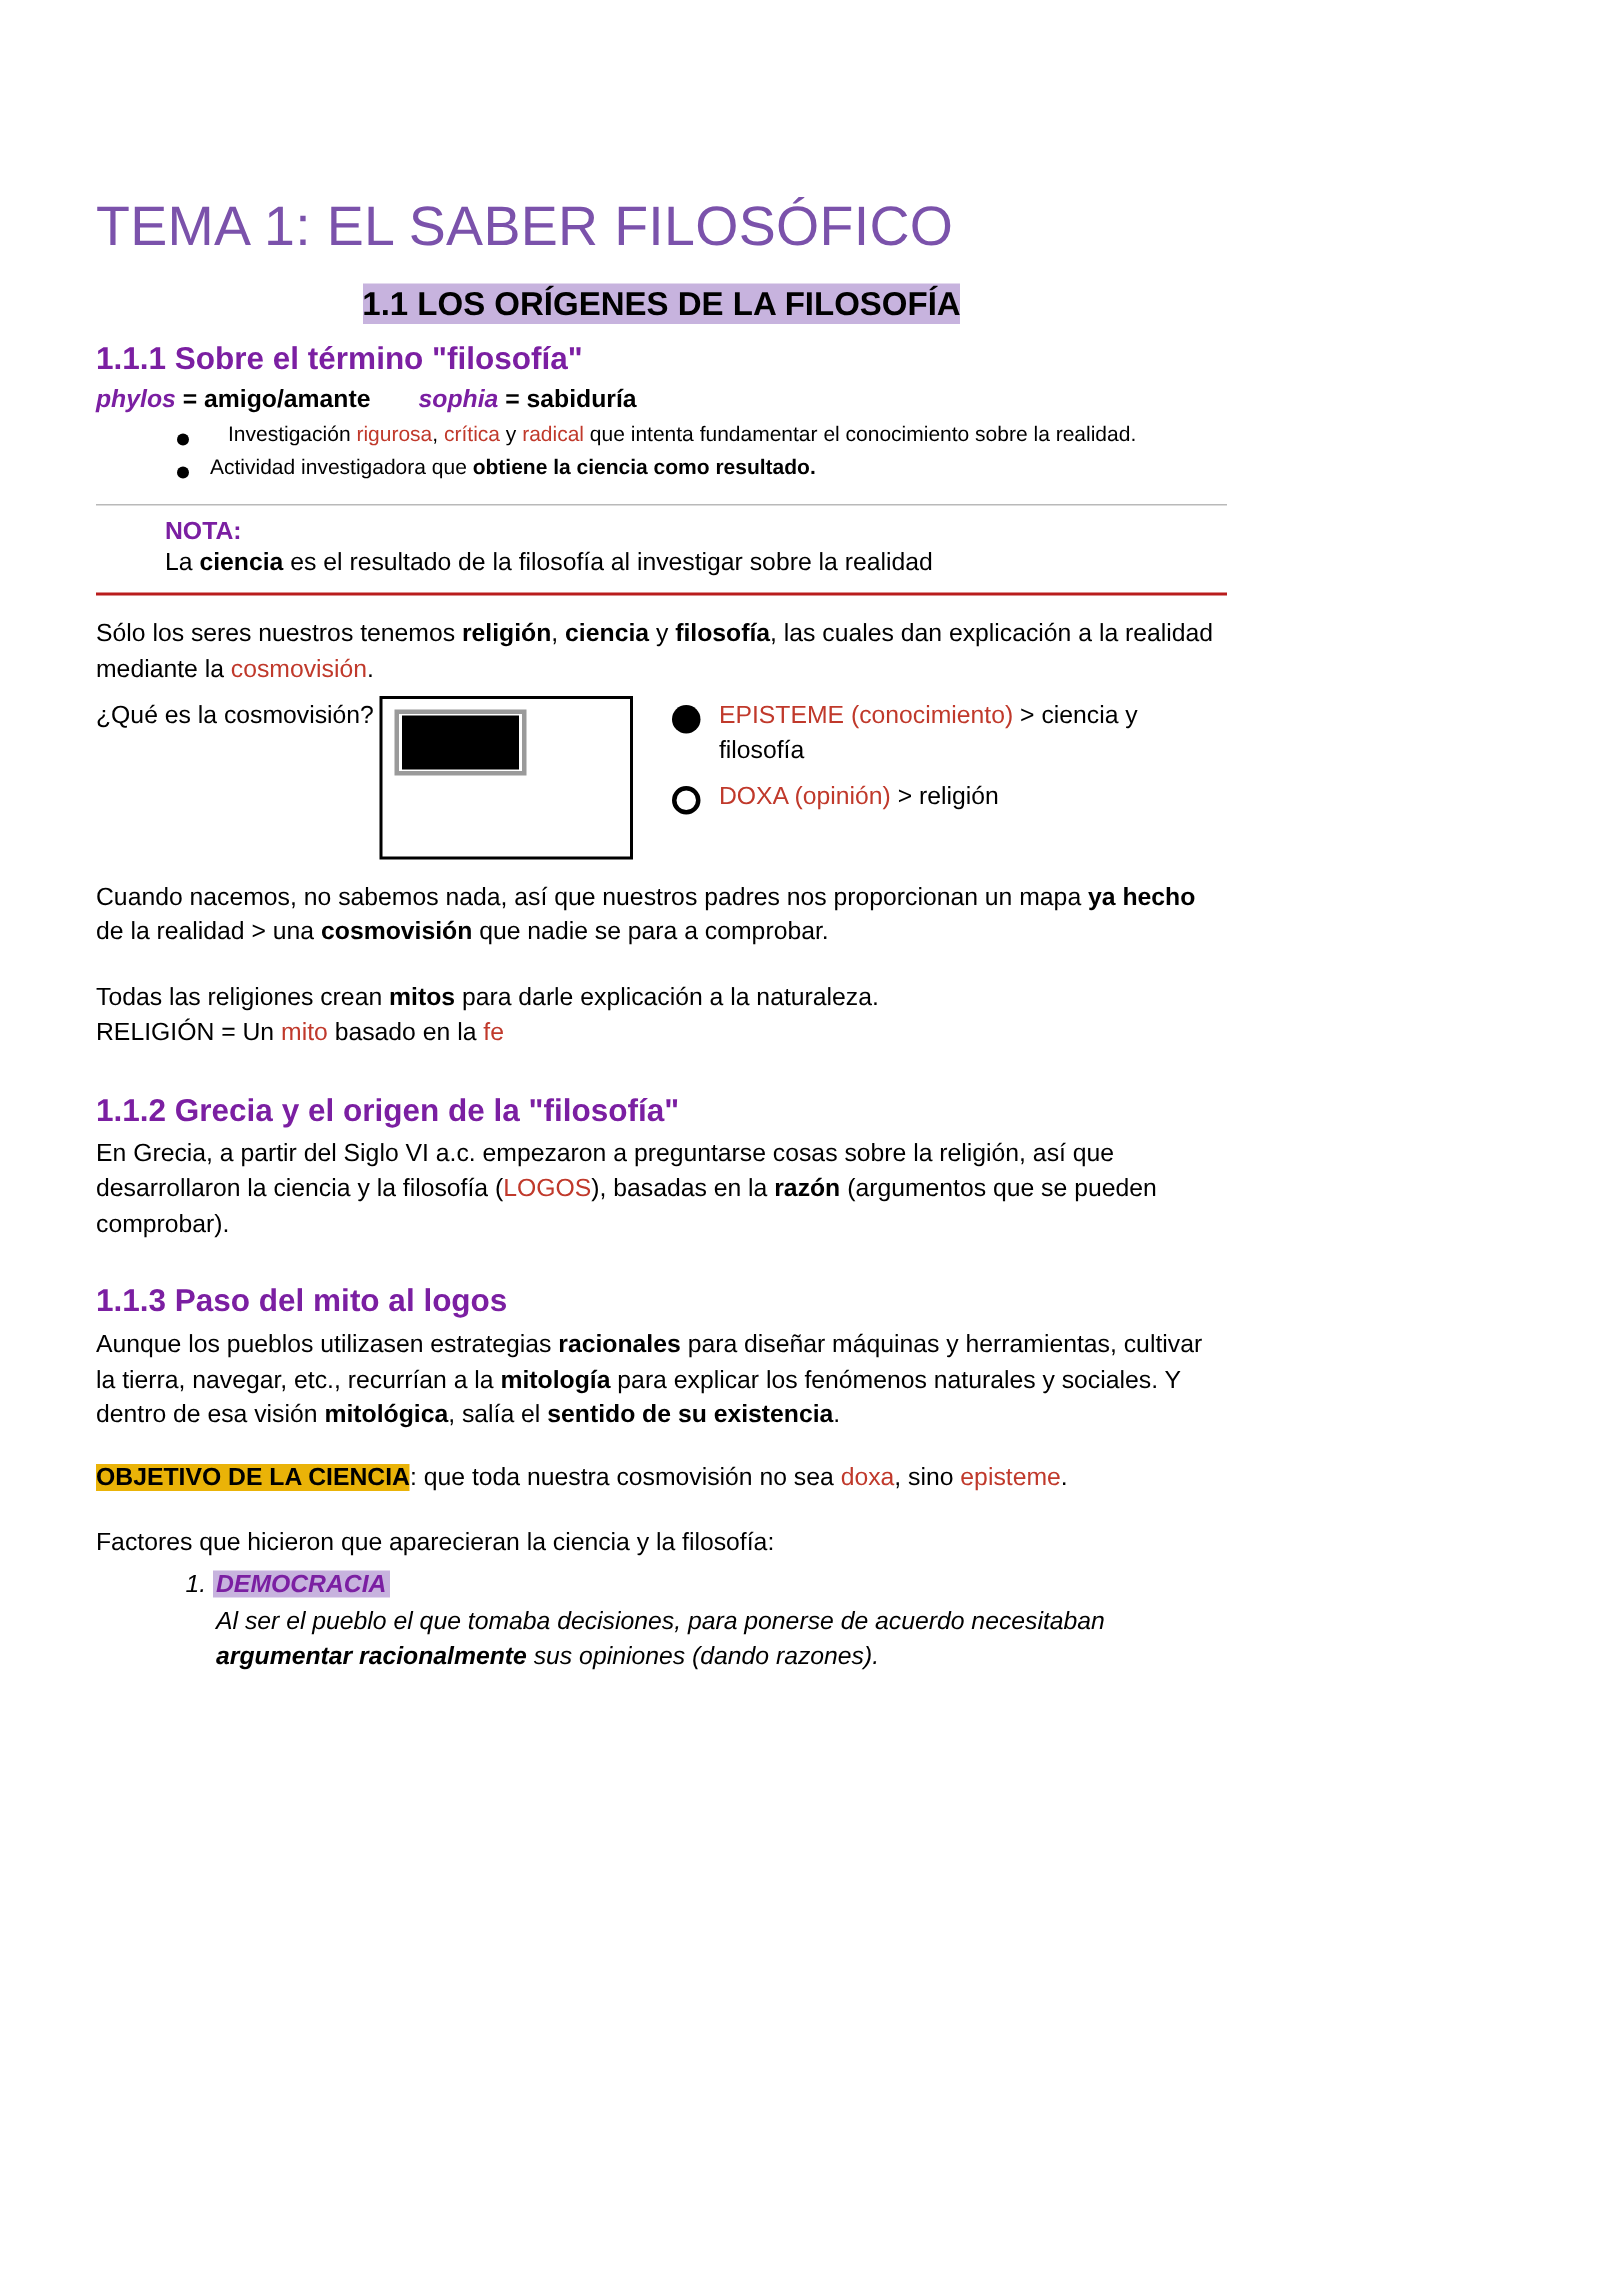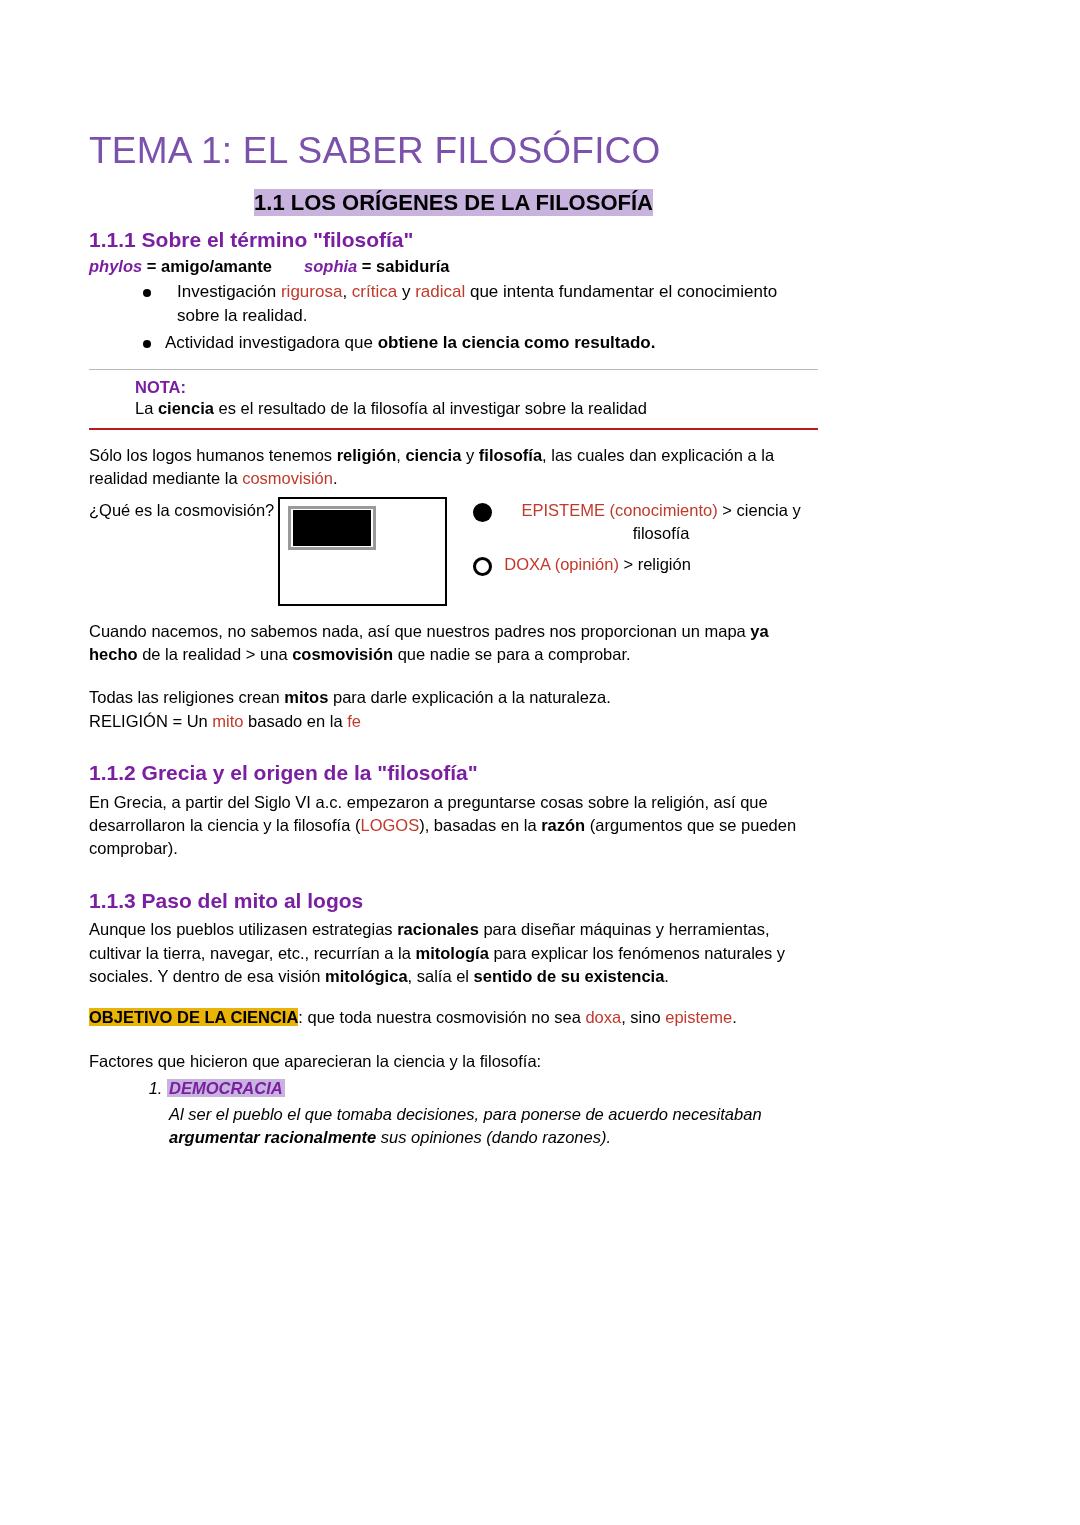--- a/index.html
+++ b/index.html
@@ -12,21 +12,21 @@
     min-height: 1525px;
     font-family: "Liberation Sans", sans-serif;
     color: #000000;
     -webkit-font-smoothing: antialiased;
   }
   .page {
     position: relative;
     width: 916px;
     min-height: 1525px;
     box-sizing: border-box;
-    padding: 130px 98px 60px 89px;
+    padding: 130px 98px 60px 64px;
   }
   h1.doc-title {
     font-size: 37px;
     font-weight: 400;
     color: #7b52ab;
     margin: 0 0 8px 0;
     letter-spacing: 0.2px;
     line-height: 1.15;
   }
   h2.sec-head {
@@ -62,21 +62,21 @@
     font-weight: bold;
   }
   .bold { font-weight: bold; }
   .red { color: #c0392b; }
   ul.bullets {
     margin: 2px 0 10px 0;
     padding-left: 54px;
     list-style: none;
   }
   ul.bullets li {
-    font-size: 17px;
+    font-size: 14px;
     line-height: 1.42;
     position: relative;
     margin-bottom: 2px;
     padding-left: 22px;
   }
   ul.bullets li:before {
     content: "";
     position: absolute;
     left: 0;
     top: 9px;
@@ -96,21 +96,20 @@
     color: #7b1fa2;
     font-weight: bold;
     font-size: 16.5px;
     margin-bottom: 2px;
   }
   .note-body { font-size: 16.5px; }
   .diagram-row {
     display: flex;
     align-items: flex-start;
     margin: 2px 0 8px 0;
-    text-align: center;
   }
   .diagram-q {
     font-size: 16.5px;
     line-height: 1.42;
     padding-top: 2px;
     white-space: nowrap;
   }
   .diagram-box {
     width: 165px;
     height: 105px;
@@ -230,21 +229,21 @@
   </ul>
 
   <div class="note-block">
     <div class="note-title">NOTA:</div>
     <div class="note-body">
       <span>La </span><span class="bold">ciencia</span><span> es el resultado de la filosofía al investigar sobre la realidad</span>
     </div>
   </div>
 
   <p>
-    <span>Sólo los logos humanos tenemos </span><span class="bold">religión</span><span>, </span><span class="bold">ciencia</span><span> y </span><span class="bold">filosofía</span><span>, las cuales dan explicación a la realidad mediante la </span><span class="red">cosmovisión</span><span>.</span>
+    <span>Sólo los seres nuestros tenemos </span><span class="bold">religión</span><span>, </span><span class="bold">ciencia</span><span> y </span><span class="bold">filosofía</span><span>, las cuales dan explicación a la realidad mediante la </span><span class="red">cosmovisión</span><span>.</span>
   </p>
 
   <div class="diagram-row">
     <div class="diagram-q">¿Qué es la cosmovisión?</div>
     <div class="diagram-box">
       <div class="inner-frame"></div>
       <div class="inner-fill"></div>
     </div>
     <div class="legend">
       <div class="legend-item">

